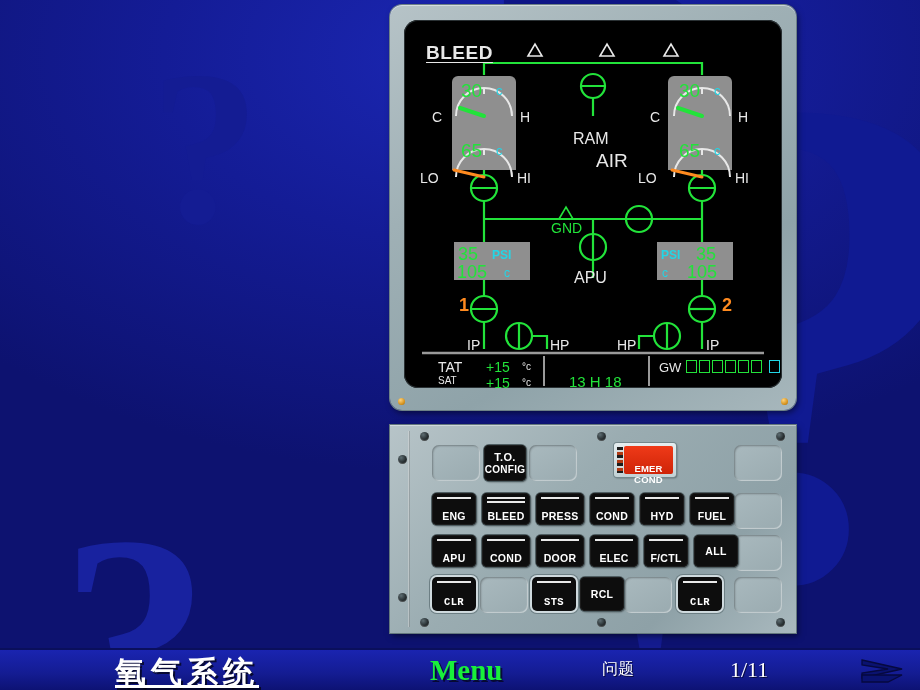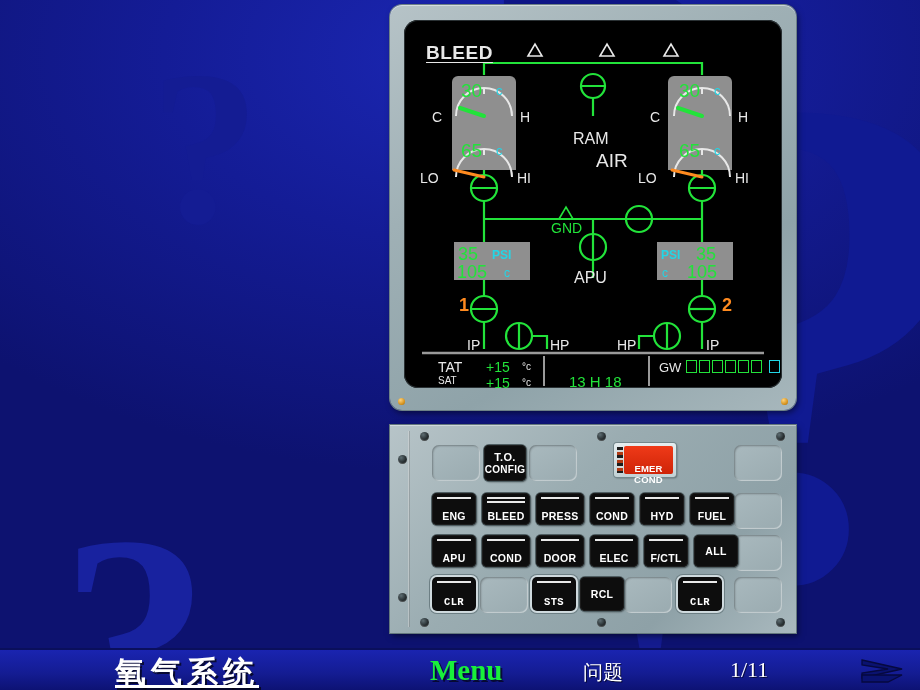--- a/index.html
+++ b/index.html
@@ -94,21 +94,21 @@
   
   .footer{position:absolute;left:0;top:648px;width:920px;height:42px;
       background:linear-gradient(180deg,#1a24b0 0%,#141c93 55%,#0c1170 100%);
       border-top:2px solid #0a0f5c;}
   .f-title{position:absolute;left:78px;top:2px;font-size:31px;font-weight:bold;color:#fff;
       font-family:"Liberation Serif",serif;letter-spacing:5px;
       text-shadow:2px 2px 0 rgba(0,0,0,.65);}
   .f-title u{text-underline-offset:2px;margin-left:37px;}
   .f-menu{position:absolute;left:430px;top:4px;font-size:29px;font-weight:bold;color:#19f03a;
       font-family:"Liberation Serif",serif;text-shadow:2px 2px 0 rgba(0,0,0,.6);}
-  .f-q{position:absolute;left:583px;top:9px;font-size:20px;color:#fff;
+  .f-q{position:absolute;left:602px;top:9px;font-size:16px;color:#fff;
       font-family:"Liberation Serif",serif;text-shadow:1px 1px 0 rgba(0,0,0,.6);}
   .f-page{position:absolute;left:730px;top:7px;font-size:22px;color:#fff;
       font-family:"Liberation Serif",serif;text-shadow:1px 1px 0 rgba(0,0,0,.6);}
   .f-next{position:absolute;left:858px;top:8px;}
 </style>
 </head>
 <body>
 
 <div id="stage">
 

